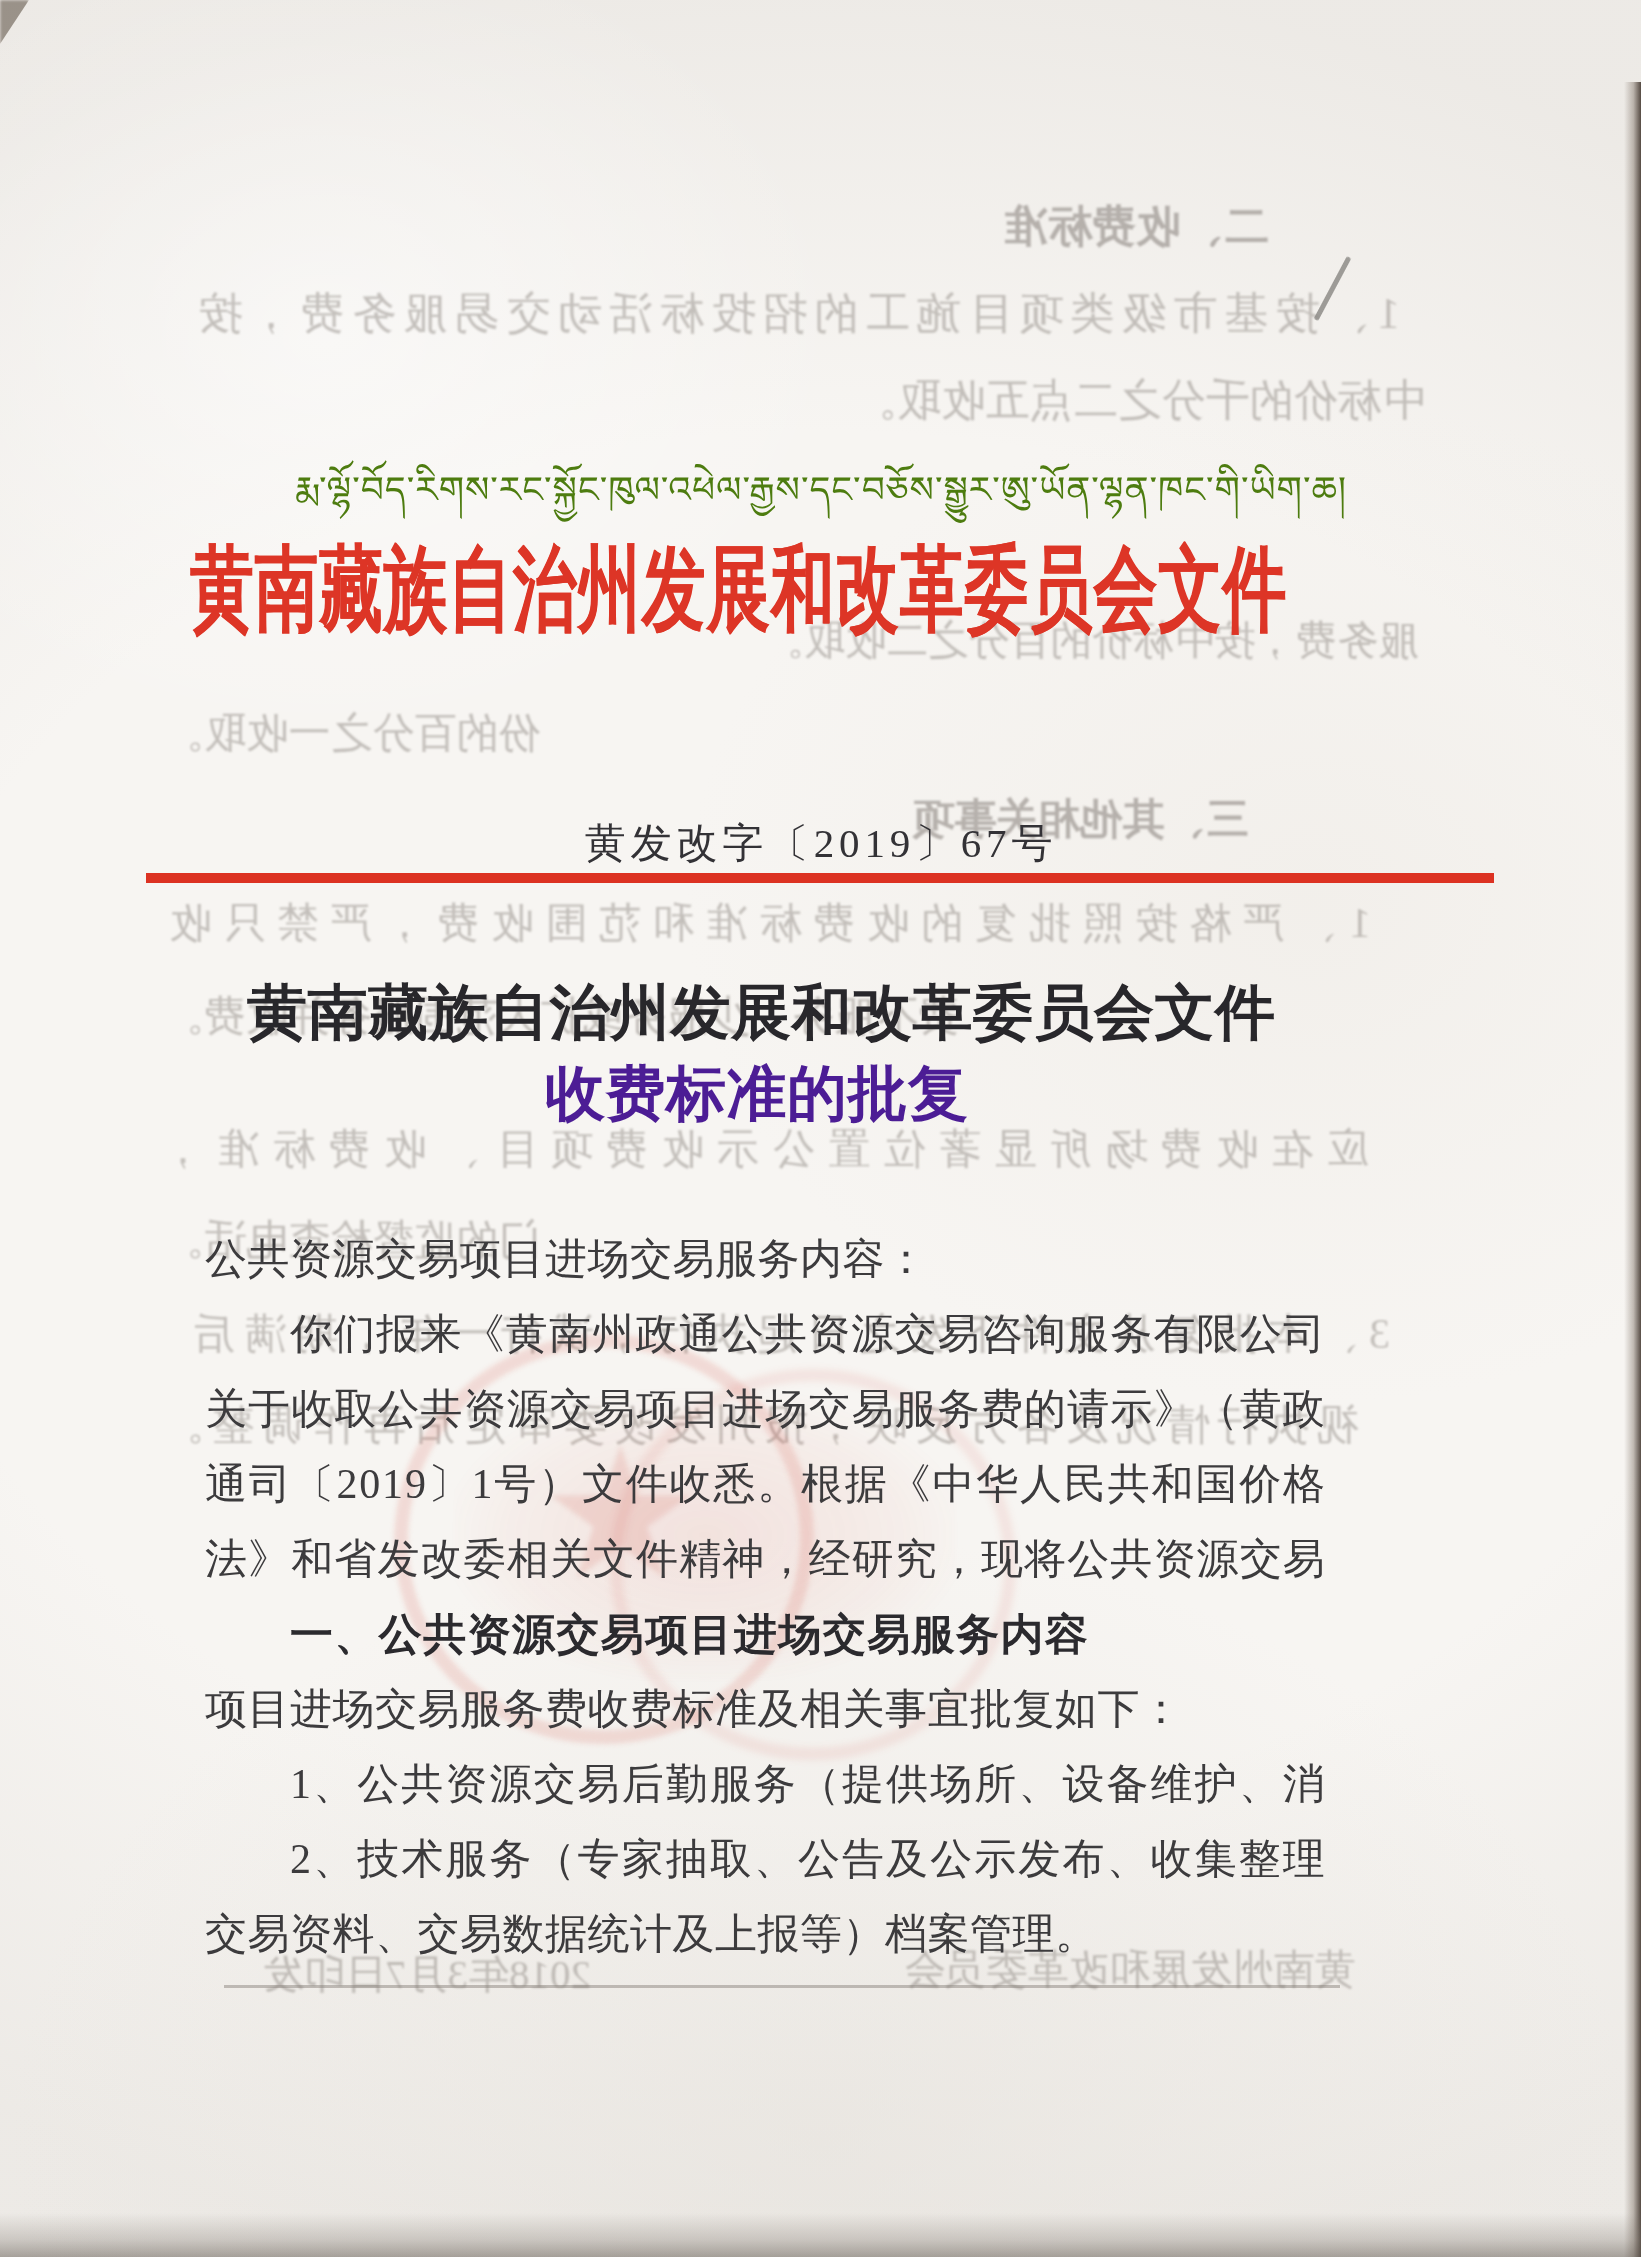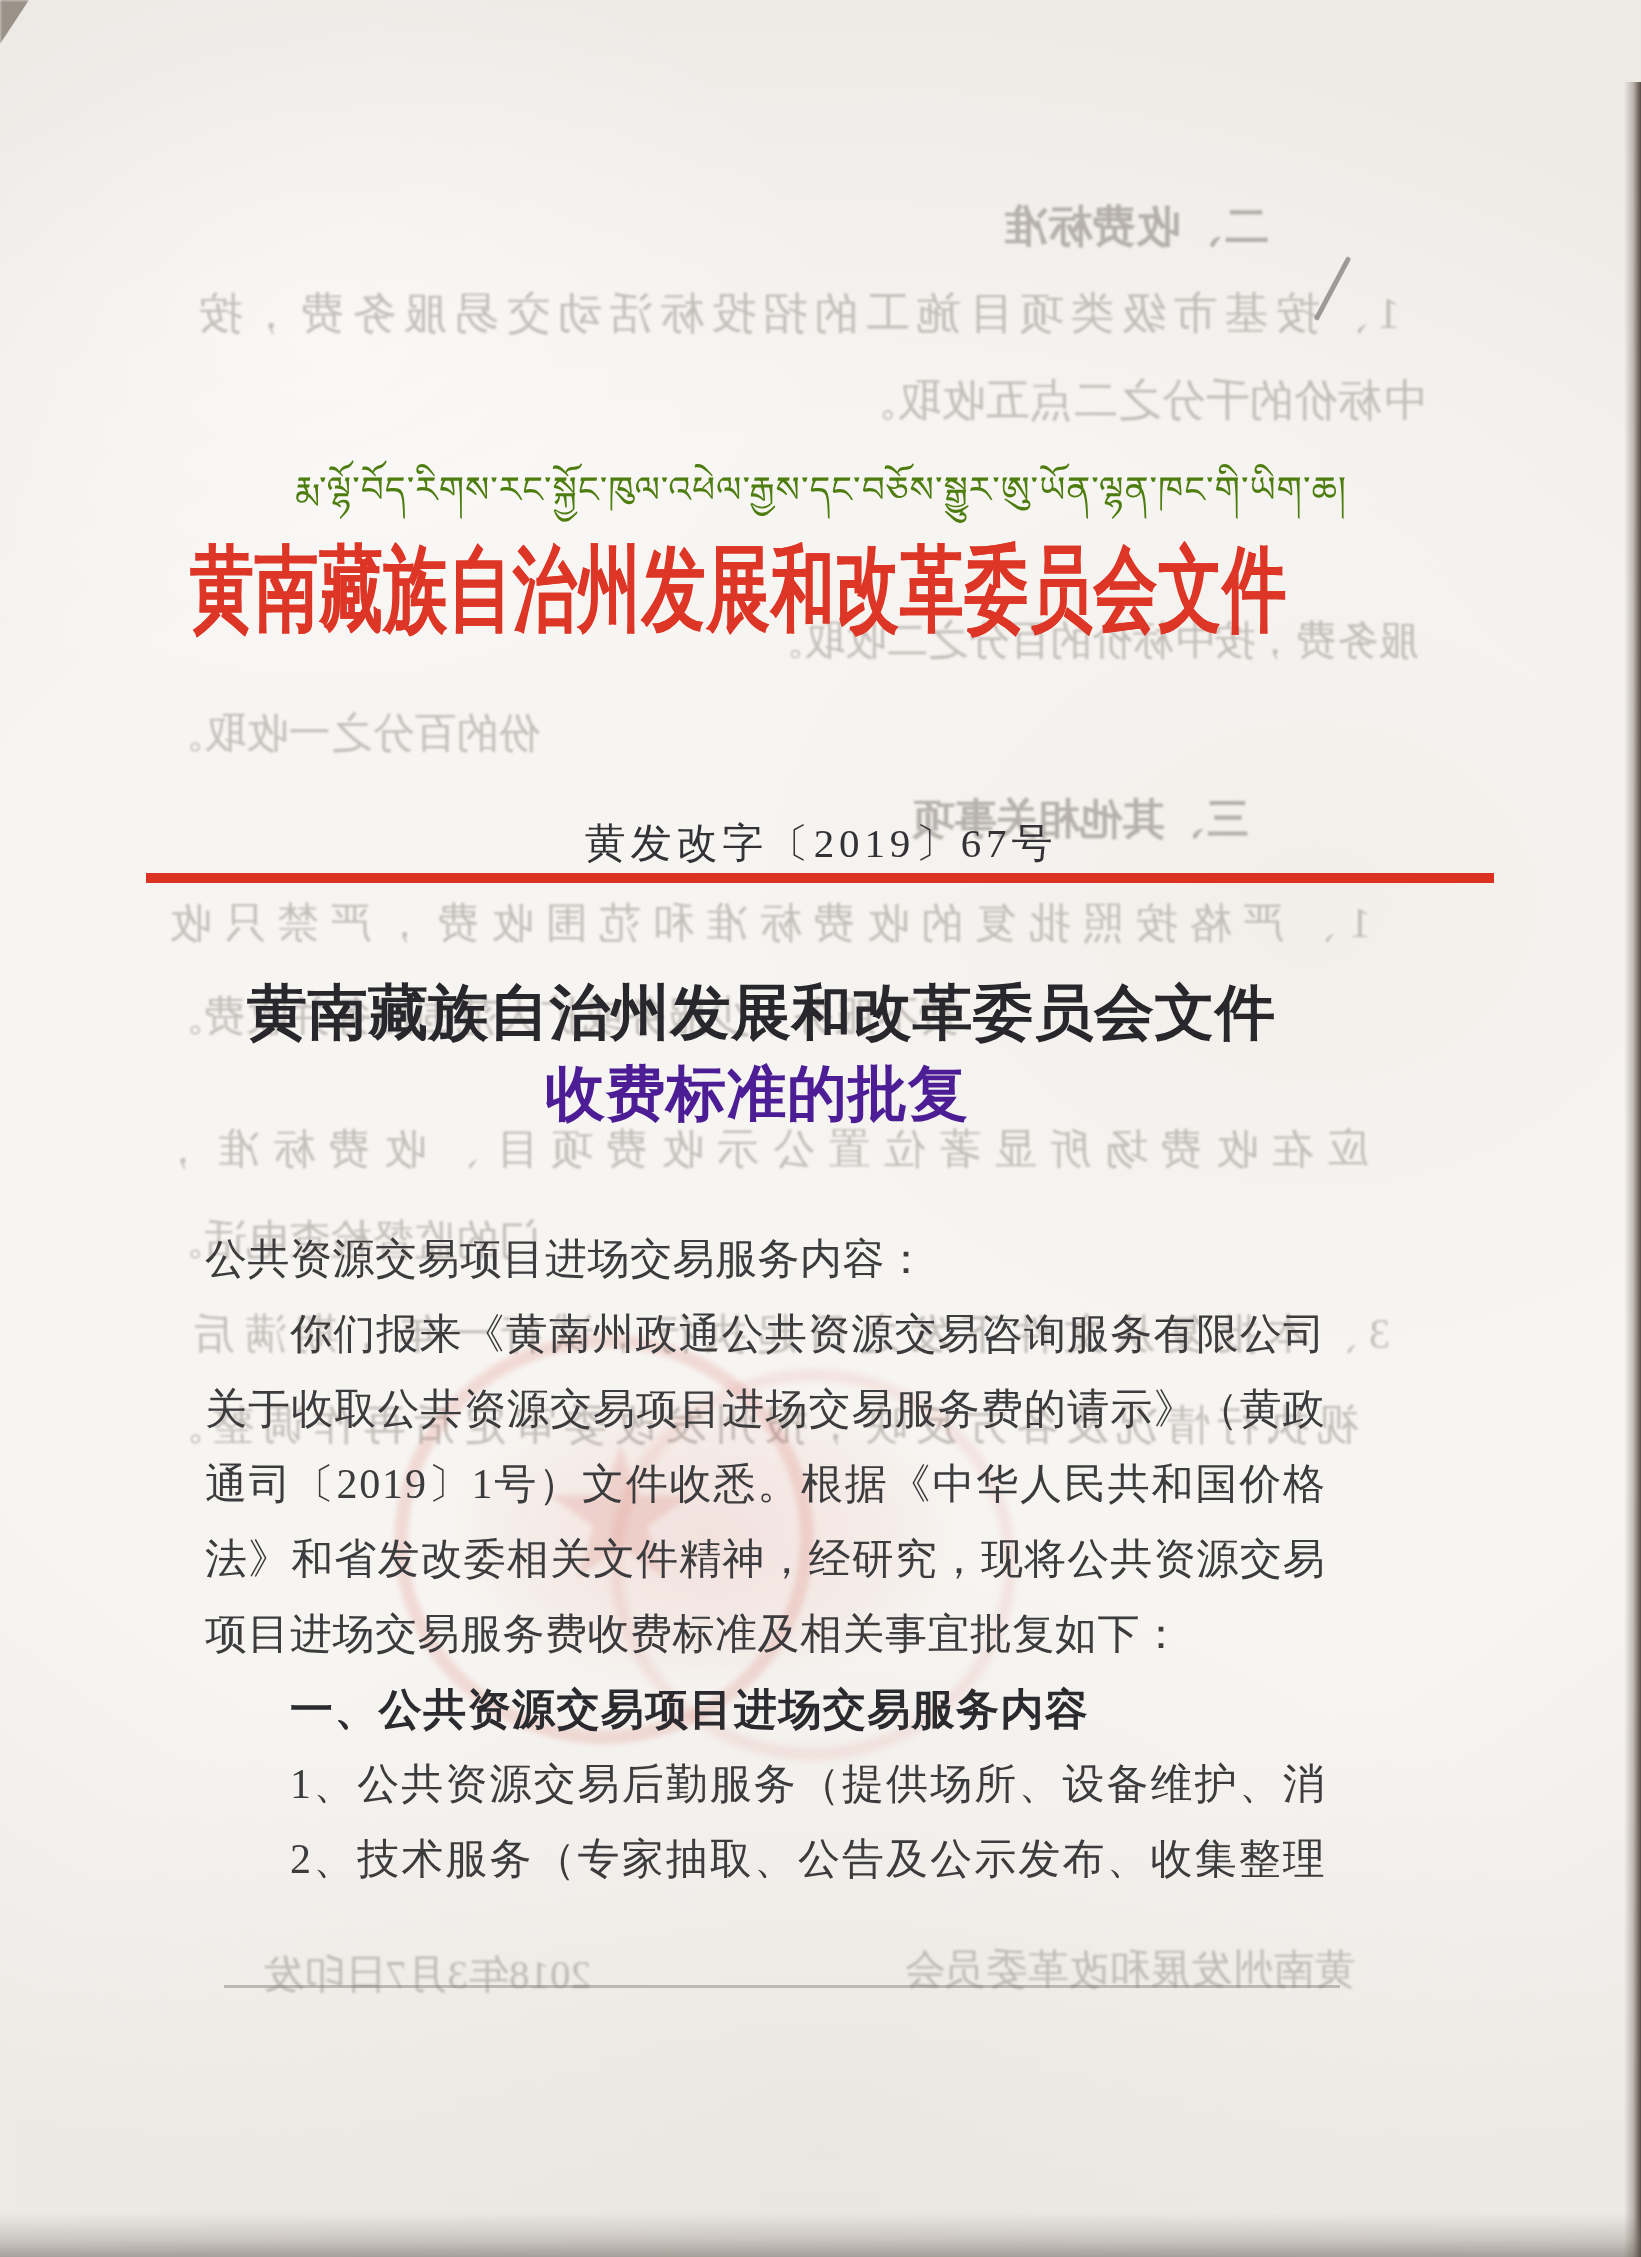--- a/index.html
+++ b/index.html
@@ -380,22 +380,22 @@
       <span>，</span>
       <span>现</span>
       <span>将</span>
       <span>公</span>
       <span>共</span>
       <span>资</span>
       <span>源</span>
       <span>交</span>
       <span>易</span>
     </div>
+    <div class="bline bbold" style="padding-left: 85px;">一、公共资源交易项目进场交易服务内容</div>
     <div class="bline">项目进场交易服务费收费标准及相关事宜批复如下：</div>
-    <div class="bline bbold" style="padding-left: 85px;">一、公共资源交易项目进场交易服务内容</div>
     <div class="bline just" style="padding-left: 85px;">
       <span>1</span>
       <span>、</span>
       <span>公</span>
       <span>共</span>
       <span>资</span>
       <span>源</span>
       <span>交</span>
       <span>易</span>
       <span>后</span>
@@ -434,19 +434,20 @@
       <span>公</span>
       <span>示</span>
       <span>发</span>
       <span>布</span>
       <span>、</span>
       <span>收</span>
       <span>集</span>
       <span>整</span>
       <span>理</span>
     </div>
+    <div class="bline">交易资料、交易数据统计及上报等）档案管理。</div>
   </div>
 
 <div class="pen-mark"></div>
 <div class="corner-topleft"></div>
 <div class="edge-shadow-right"></div>
 <div class="edge-shadow-bottom"></div>
 
 
 </body></html>

